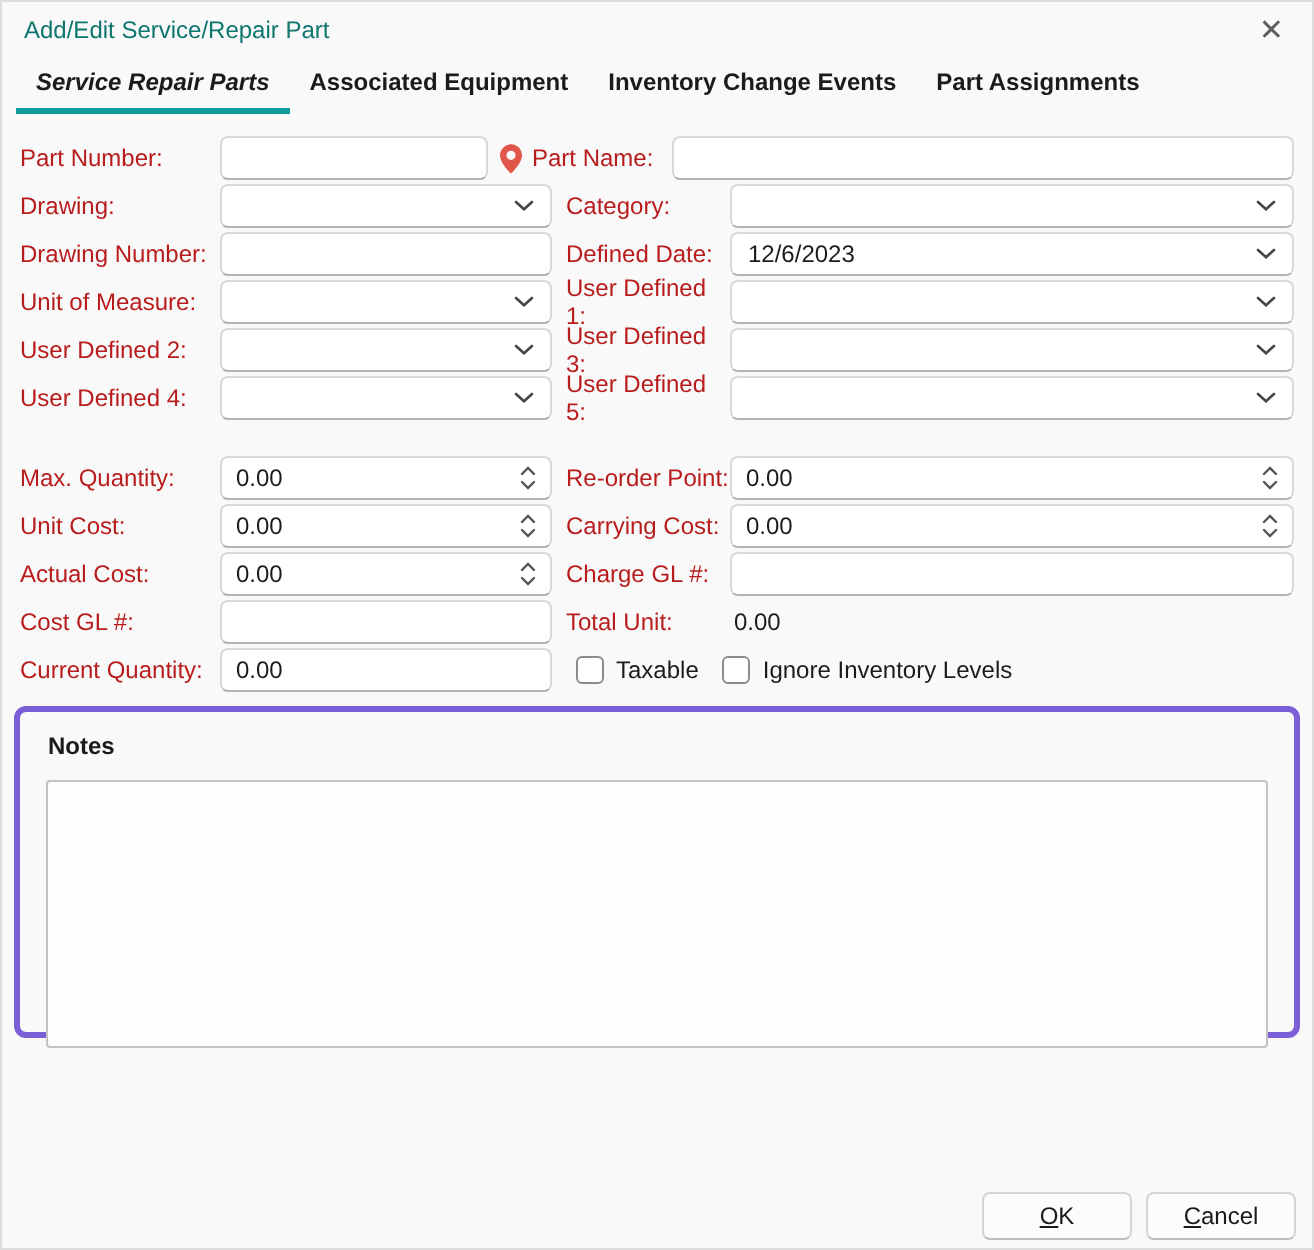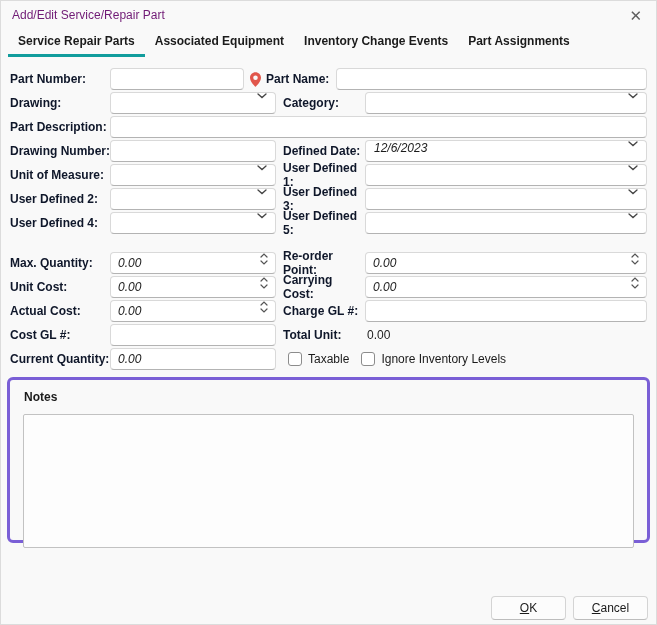--- a/index.html
+++ b/index.html
@@ -3,39 +3,39 @@
 <meta charset="utf-8">
 <style>
   html,body{margin:0;padding:0;}
   body{
     width:657px;height:625px;position:relative;overflow:hidden;
     background:#f9f9f9;color:#1b1b1b;
     font-family:"Liberation Sans",sans-serif;font-size:12px;
     box-shadow:inset 0 0 0 1px #dcdcdc;
   }
   .titlebar{height:30px;display:flex;align-items:center;justify-content:space-between;padding:0 15px 0 12px;}
-  .title{color:#701a75;}
+  .title{color:#0f766e;}
   .close{color:#5f5f5f;font-size:15px;line-height:1;cursor:default;}
   .tabs{display:flex;align-items:flex-end;padding:0 8px;height:27px;}
   .tab{padding:5px 10px 6px;font-weight:700;border-bottom:3px solid transparent;white-space:nowrap;color:#1b1b1b;}
-  .tab.active{border-bottom-color:var(--tab-accent);}
+  .tab.active{border-bottom-color:var(--tab-accent);font-style:italic;}
   .form{padding:10px 10px 0;}
   .row{display:flex;align-items:center;height:24px;}
   .gap{height:16px;}
-  .lbl{flex:none;color:#0f172a;font-weight:bold;}
+  .lbl{flex:none;color:#b91c1c;}
   .l1{width:100px;}
   .l2{width:82px;margin-left:7px;}
   .lpn{width:70px;}
   .ctl1{width:166px;flex:none;}
   .w134{width:134px;flex:none;}
   .flexctl{flex:1;min-width:0;}
   .pinw{width:22px;flex:none;display:flex;justify-content:center;align-items:center;}
   .tb,.combo,.spin{
     height:22px;background:#fff;border:1px solid #d9d9d9;border-bottom-color:#b3b3b3;
-    border-radius:4px;box-sizing:border-box;display:flex;align-items:flex-start;font-style:italic;
+    border-radius:4px;box-sizing:border-box;display:flex;align-items:center;
   }
   .tb input,.spin input{border:0;outline:0;background:transparent;flex:1;height:100%;padding:0 7px;font:inherit;color:#1b1b1b;min-width:0;}
   .combo{justify-content:space-between;padding:0 8px;}
   .spinner{display:flex;flex-direction:column;align-items:center;gap:2px;padding-right:7px;}
   .chk{display:flex;align-items:flex-end;margin-left:12px;}
   .box{width:14px;height:14px;border:1px solid #8c8c8c;border-radius:3px;background:#fff;margin-right:6px;box-sizing:border-box;flex:none;}
   .totalval{padding-left:2px;}
   .notes{margin:6px 7px 0;border:3px solid var(--notes-highlight);border-radius:6px;height:166px;box-sizing:border-box;padding:8px 13px;background:#f9f9f9;}
   .notes-title{font-weight:700;margin:2px 0 10px 1px;}
   .notes textarea{display:block;width:100%;height:134px;box-sizing:border-box;border:1px solid #c2c2c2;border-radius:2px;background:#fdfdfd;resize:none;font:inherit;padding:6px;outline:none;}
@@ -87,26 +87,20 @@
     <span class="lbl l2">Category:</span>
     <div class="combo flexctl">
       <span></span>
       <svg width="10" height="6" viewBox="0 0 10 6">
           <path d="M1 1l4 3.6L9 1" fill="none" stroke="#454545" stroke-width="1.3" stroke-linecap="round"></path>
         </svg>
     </div>
   </div>
 
 
-  <div class="row">
-    <span class="lbl l1">Part Description:</span>
-    <div class="tb flexctl">
-        <input value="" style="">
-      </div>
-  </div>
 
   <div class="row">
     <span class="lbl l1">Drawing Number:</span>
     <div class="tb ctl1">
         <input value="" style="">
       </div>
     <span class="lbl l2">Defined Date:</span>
     <div class="combo flexctl">
       <span>12/6/2023</span>
       <svg width="10" height="6" viewBox="0 0 10 6">

